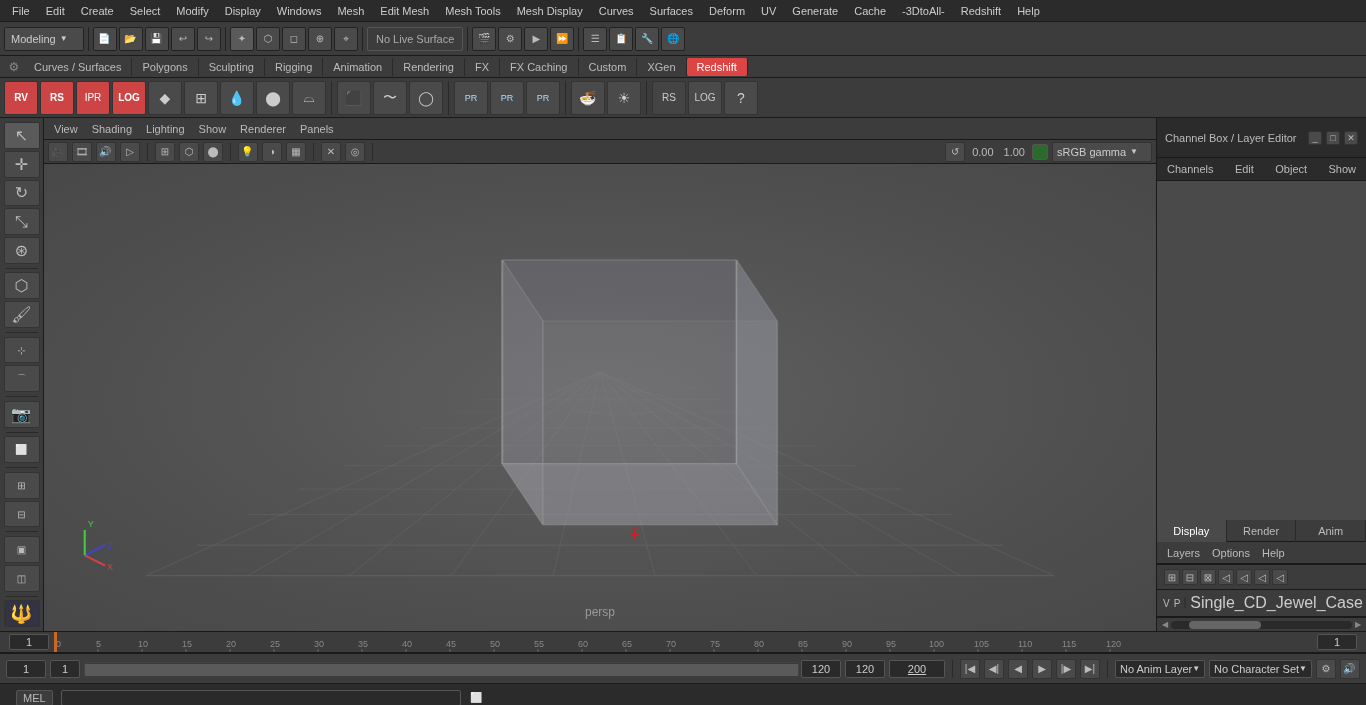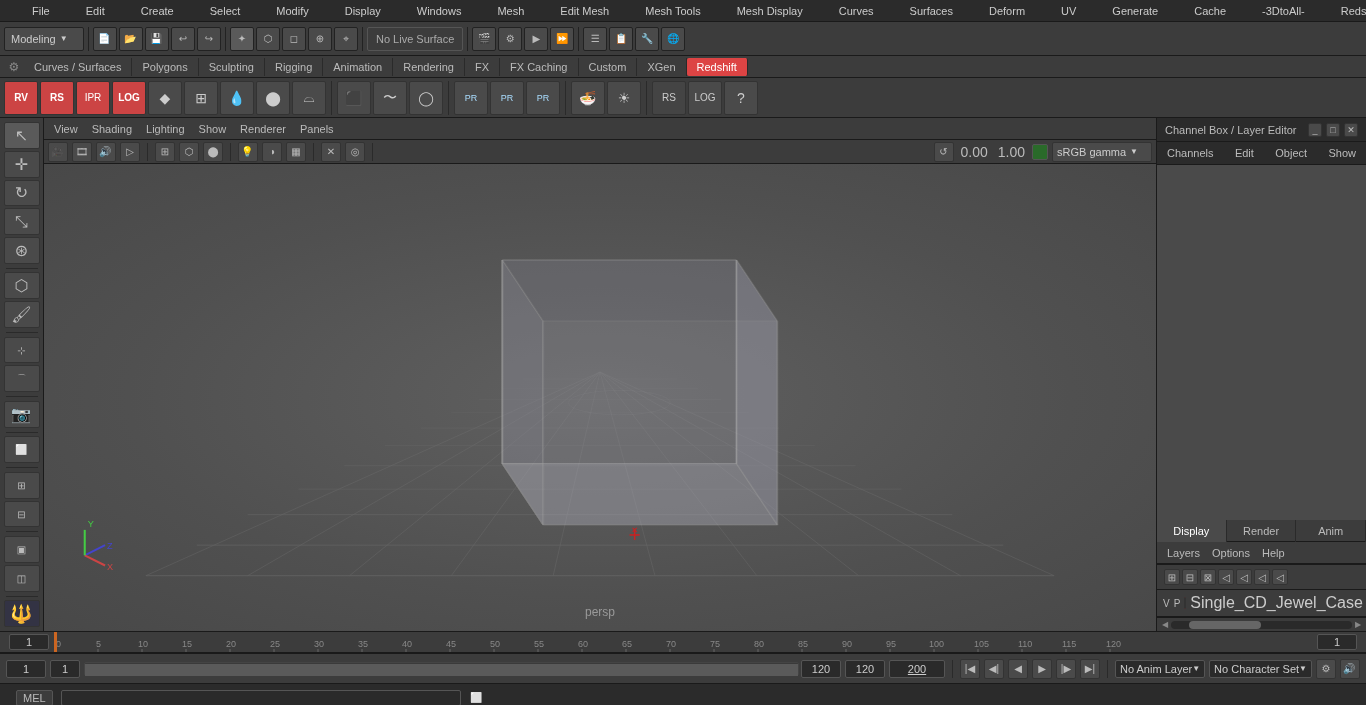--- a/index.html
+++ b/index.html
@@ -22,21 +22,20 @@
       height: 22px;
       border-bottom: 1px solid #1a1a1a;
       padding: 0 4px;
     }
     .menu-item {
       padding: 2px 8px;
       font-size: 11px;
       color: #ccc;
       cursor: pointer;
       white-space: nowrap;
-      margin-left: 20px;
     }
 
     
     #toolbar1 {
       display: flex;
       align-items: center;
       background: #3c3c3c;
       height: 34px;
       border-bottom: 1px solid #1a1a1a;
       padding: 0 4px;
@@ -211,21 +210,21 @@
       width: 20px;
       height: 20px;
       background: #4a4a4a;
       border: 1px solid #333;
       border-radius: 2px;
       cursor: pointer;
       color: #bbb;
       font-size: 10px;
     }
     .vc-label {
-      font-size: 14px;
+      font-size: 11px;
       color: #bbb;
       padding: 0 3px;
       text-align: right;
     }
     .vc-sep { width: 1px; height: 18px; background: #2a2a2a; margin: 0 3px; }
     .color-swatch {
       width: 16px;
       height: 16px;
       background: #2a6a2a;
       border: 1px solid #555;
@@ -251,21 +250,21 @@
       background: #3c3c3c;
       border-left: 1px solid #1a1a1a;
       display: flex;
       flex-direction: column;
     }
     #rp-title {
       display: flex;
       align-items: center;
       justify-content: space-between;
       background: #2b2b2b;
-      height: 24px;
+      height: 40px;
       padding: 0 8px;
       border-bottom: 1px solid #1a1a1a;
       font-size: 11px;
       color: #bbb;
     }
     #rp-title-btns {
       display: flex;
       gap: 4px;
     }
     .rp-title-btn {

